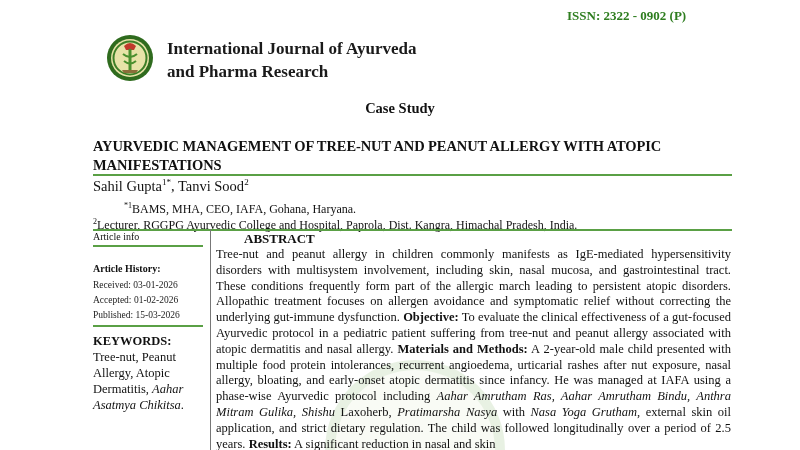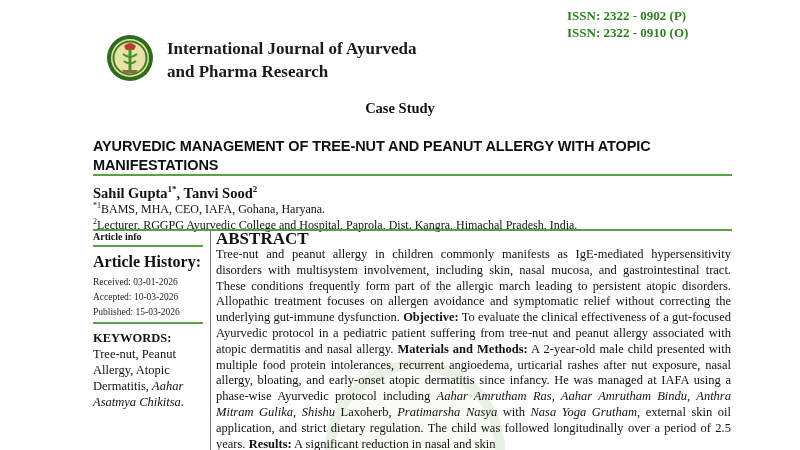--- a/index.html
+++ b/index.html
@@ -17,45 +17,45 @@
     position:absolute; left:567px; top:7px; font-size:13px; font-weight:bold;
     color:#2e7d1f; line-height:17px; font-family:"Liberation Serif", serif;
   }
   .case-study {
     position:absolute; left:0; width:800px; top:100px; text-align:center;
     font-size:14.5px; font-weight:bold; font-family:"Liberation Serif", serif;
   }
   .article-title {
     position:absolute; left:93px; top:137px; width:640px;
     font-size:14.5px; font-weight:bold; line-height:19px;
-    font-family:Liberation Sans, sans-serif; letter-spacing:-0.1px;
+    font-family:Liberation Serif, serif; letter-spacing:-0.1px;
   }
   .green-rule { position:absolute; height:2px; background:#5aa045; }
   .authors {
-    position:absolute; left:93px; top:184px; font-size:14.5px; font-weight:bold;
+    position:absolute; left:93px; top:177px; font-size:14.5px; font-weight:normal;
     font-family:"Liberation Serif", serif;
   }
   .authors sup { font-size:9px; }
   .affil {
     position:absolute; left:93px; font-size:12px; line-height:16px;
     font-family:"Liberation Serif", serif;
   }
   .affil sup { font-size:8px; }
   .left-col { position:absolute; left:93px; top:231px; width:114px; }
-  .ai-head { font-size:10px; font-weight:bold; font-family:"Liberation Serif", serif; }
-  .ai-hist { font-size:16px; font-weight:bold; margin-top:6px; font-family:"Liberation Serif", serif; }
+  .ai-head { font-size:10px; font-weight:normal; font-family:"Liberation Serif", serif; }
+  .ai-hist { font-size:10px; font-weight:bold; margin-top:16px; font-family:"Liberation Serif", serif; }
   .ai-date { font-size:9.5px; line-height:15px; color:#222; font-family:"Liberation Serif", serif; }
   .kw-head { font-size:12.5px; font-weight:bold; margin-top:7px; font-family:"Liberation Serif", serif; }
   .kw-text { font-size:12.5px; line-height:16px; margin-top:0; font-family:"Liberation Serif", serif; }
   .vline { position:absolute; left:210px; top:229px; width:1px; height:221px; background:#777; }
   .abstract {
     position:absolute; left:216px; top:231px; width:515px;
     font-family:"Liberation Serif", serif;
   }
-  .abs-head { font-size:17px; font-weight:bold; line-height:15px; }
+  .abs-head { font-size:13px; font-weight:bold; line-height:15px;margin-left:28px; }
   .abs-body { font-size:12.5px; line-height:15.8px; text-align:justify; margin-top:1px; }
   .abs-body b { font-weight:bold; }
   .watermark {
     position:absolute; left:325px; top:360px; width:160px; height:160px;
     border-radius:50%; border:10px solid rgba(90,160,69,0.10);
     background:rgba(200,220,160,0.10);
   }
 </style>
 </head>
 <body>
@@ -73,48 +73,47 @@
   <path d="M16 36 L32 36 L30 39 L18 39 Z" fill="#8b6d3a"></path>
 </svg>
 
 <div class="journal-title">
   <div>International Journal of Ayurveda</div>
   <div>and Pharma Research</div>
 </div>
 
 <div class="issn">
   <div>ISSN: 2322 - 0902 (P)</div>
-  <div>ISSN: 2322 - 0910 (O)</div>
 </div>
 
 <div class="case-study">Case Study</div>
 
 <div class="article-title">AYURVEDIC MANAGEMENT OF TREE-NUT AND PEANUT ALLERGY WITH ATOPIC MANIFESTATIONS</div>
 <div class="green-rule" style="left:93px; top:174px; width:639px;"></div>
 
 <div class="authors">
   <span>Sahil Gupta</span><sup>1*</sup><span>, </span><span>Tanvi Sood</span><sup>2</sup>
 </div>
 
-<div class="affil" style="top:198px;">
+<div class="affil" style="top:198px;margin-left:31px;">
   <sup>*1</sup><span>BAMS, MHA, CEO, IAFA, Gohana, Haryana.</span>
 </div>
 <div class="affil" style="top:214px;">
   <sup>2</sup><span>Lecturer, RGGPG Ayurvedic College and Hospital, Paprola, Dist. Kangra, Himachal Pradesh, India.</span>
 </div>
 <div class="green-rule" style="left:93px; top:229px; width:639px;"></div>
 
 <div class="vline"></div>
 
 <div class="left-col">
   <div class="ai-head">Article info</div>
   <div style="height:2px; background:#5aa045; margin-top:3px; width:110px;"></div>
   <div class="ai-hist">Article History:</div>
   <div class="ai-date" style="margin-top:4px;">Received: 03-01-2026</div>
-  <div class="ai-date">Accepted: 10-03-2026</div>
+  <div class="ai-date">Accepted: 01-02-2026</div>
   <div class="ai-date">Published: 15-03-2026</div>
   <div style="height:2px; background:#5aa045; margin-top:2px; width:110px;"></div>
   <div class="kw-head">KEYWORDS:</div>
   <div class="kw-text"><span>Tree-nut, Peanut Allergy, Atopic Dermatitis, </span><i>Aahar Asatmya Chikitsa</i><span>.</span></div>
 </div>
 
 <div class="abstract">
   <div class="abs-head">ABSTRACT</div>
   <div class="abs-body"><span>Tree-nut and peanut allergy in children commonly manifests as IgE-mediated hypersensitivity disorders with multisystem involvement, including skin, nasal mucosa, and gastrointestinal tract. These conditions frequently form part of the allergic march leading to persistent atopic disorders. Allopathic treatment focuses on allergen avoidance and symptomatic relief without correcting the underlying gut-immune dysfunction. </span><b>Objective:</b><span> To evaluate the clinical effectiveness of a gut-focused Ayurvedic protocol in a pediatric patient suffering from tree-nut and peanut allergy associated with atopic dermatitis and nasal allergy. </span><b>Materials and Methods:</b><span> A 2-year-old male child presented with multiple food protein intolerances, recurrent angioedema, urticarial rashes after nut exposure, nasal allergy, bloating, and early-onset atopic dermatitis since infancy. He was managed at IAFA using a phase-wise Ayurvedic protocol including </span><i>Aahar Amrutham Ras, Aahar Amrutham Bindu, Anthra Mitram Gulika, Shishu</i><span> Laxoherb, </span><i>Pratimarsha Nasya</i><span> with </span><i>Nasa Yoga Grutham</i><span>, external skin oil application, and strict dietary regulation. The child was followed longitudinally over a period of 2.5 years. </span><b>Results:</b><span> A significant reduction in nasal and skin</span></div>
 </div>

